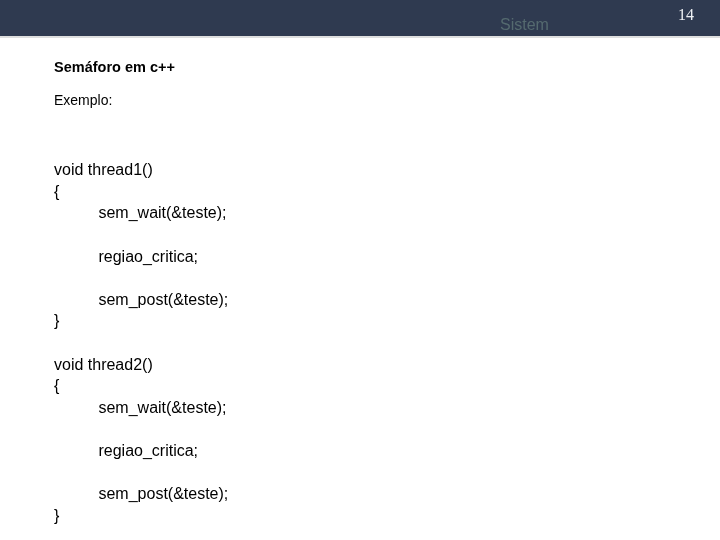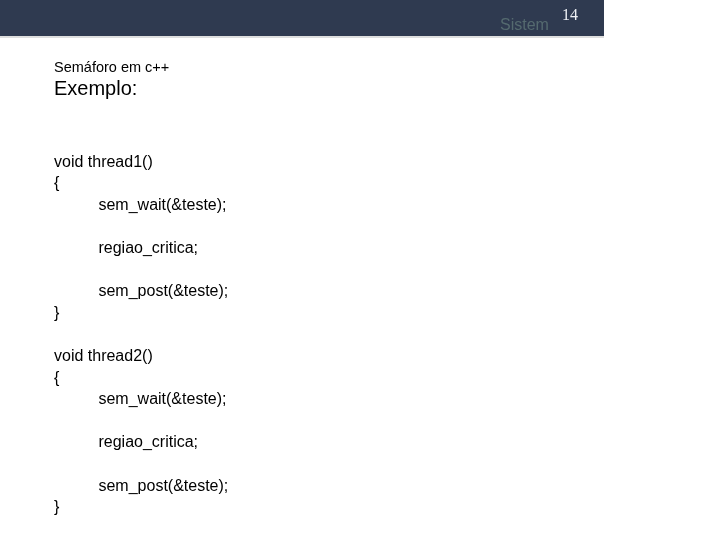--- a/index.html
+++ b/index.html
@@ -5,38 +5,38 @@
   html,body{margin:0;padding:0}
   body{
     width:720px;height:540px;
     background:#fff;
     font-family:Verdana,Geneva,sans-serif;
     color:#000;
     position:relative;
     overflow:hidden;
   }
   .header{
-    position:absolute;left:0;top:0;width:604px;height:36px;
+    position:absolute;left:0;top:0;width:720px;height:36px;
     background:#2f3a50;
     border-bottom:2px solid #dedede;
   }
   .header-label{
     position:absolute;left:500px;top:16px;
     font-size:16px;color:#556a6f;font-weight:400;
   }
   .page-number{
     position:absolute;right:26px;top:6px;
     font-size:16px;color:#eef0f4;font-family:Georgia,serif;
   }
   .content{
     position:absolute;left:54px;top:58px;right:40px;
     font-size:14.5px;line-height:1.25;
   }
-  .title{font-weight:400}
-  .subtitle{font-size:20px;margin-top:0}
+  .title{font-weight:700}
+  .subtitle{font-size:14px;margin-top:16px}
   .code{
     font-size:16px;
     margin-top:28px;
     white-space:pre;
     line-height:1.35;
   }
 </style>
 </head>
 <body>
 

